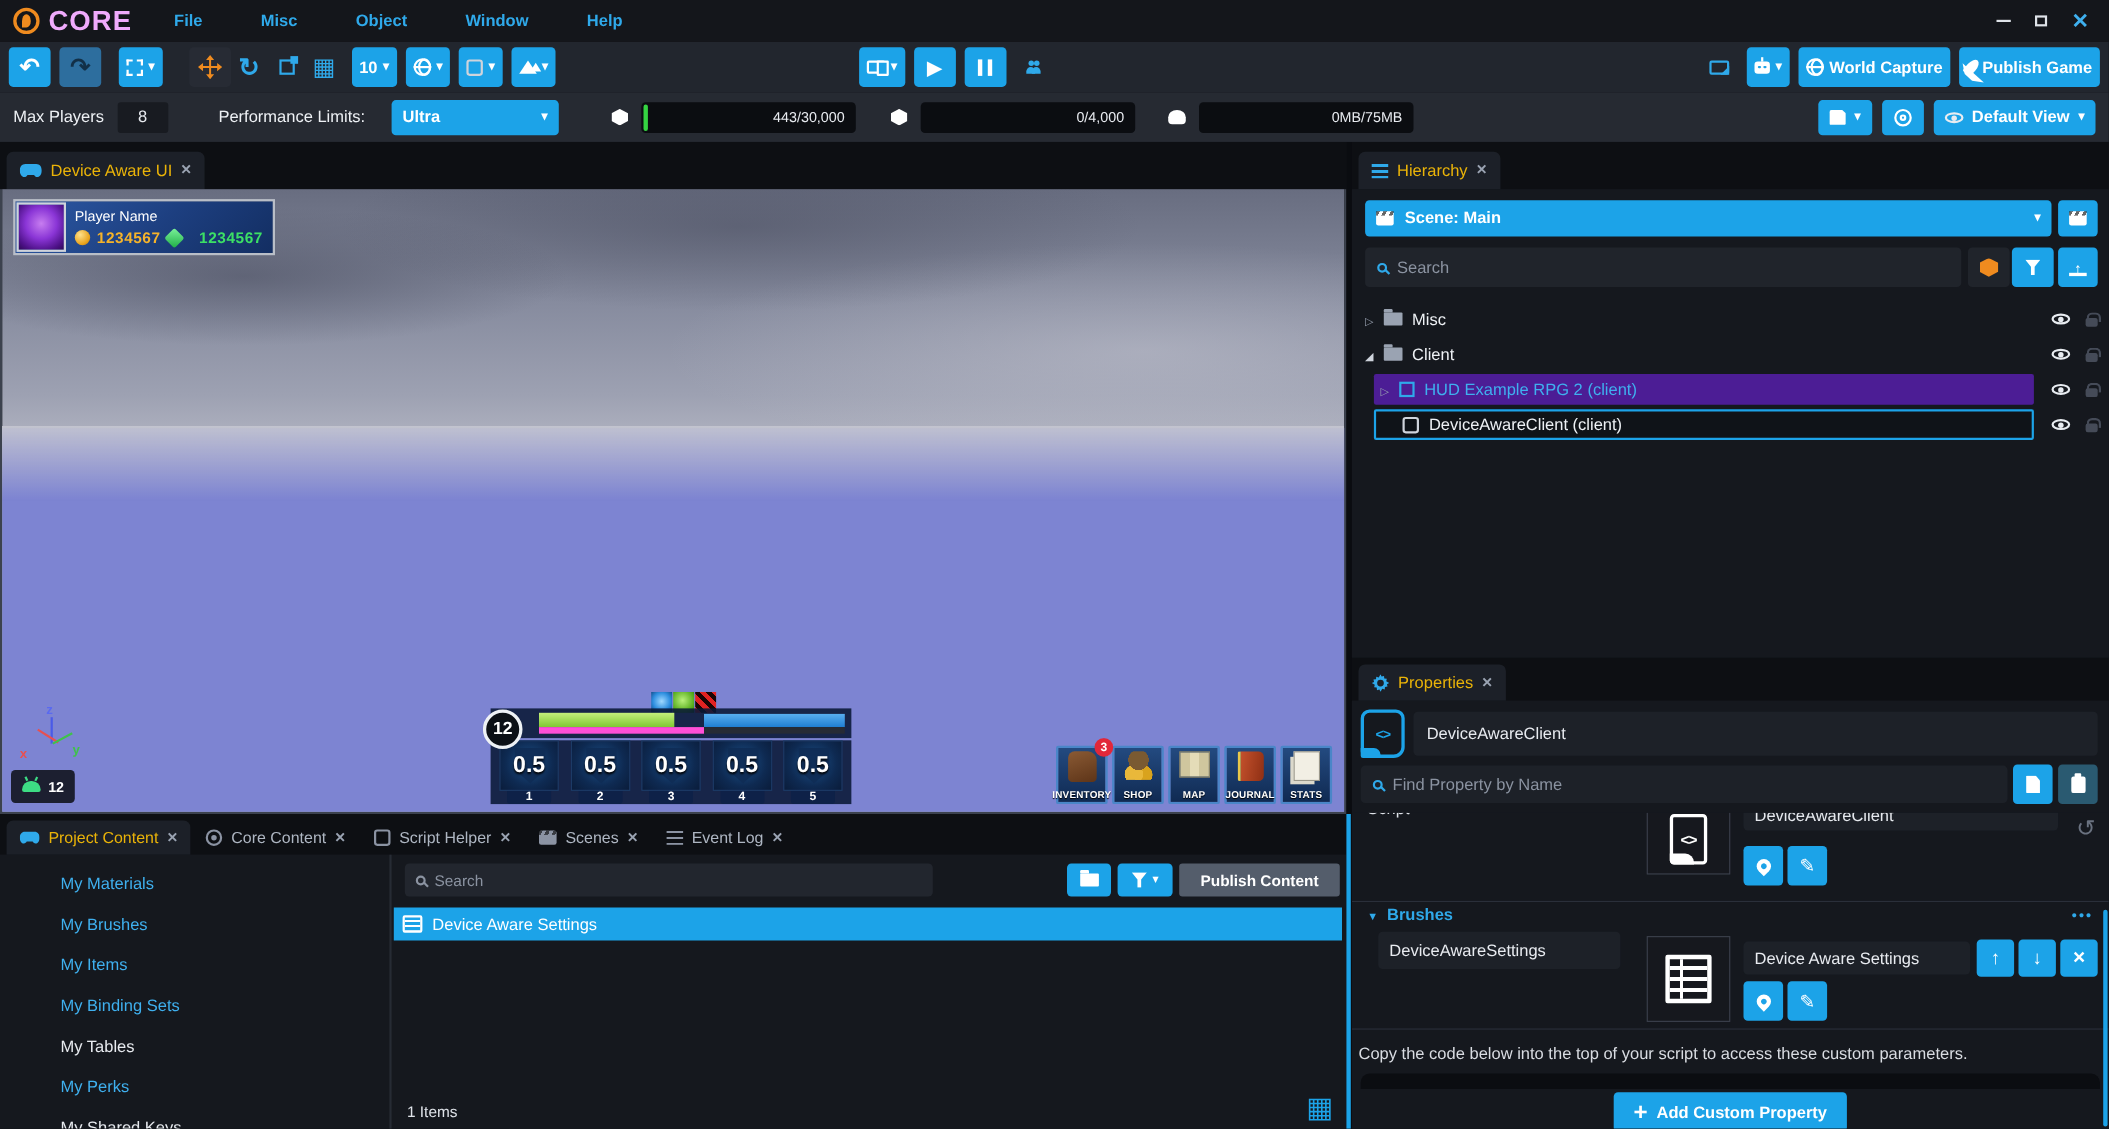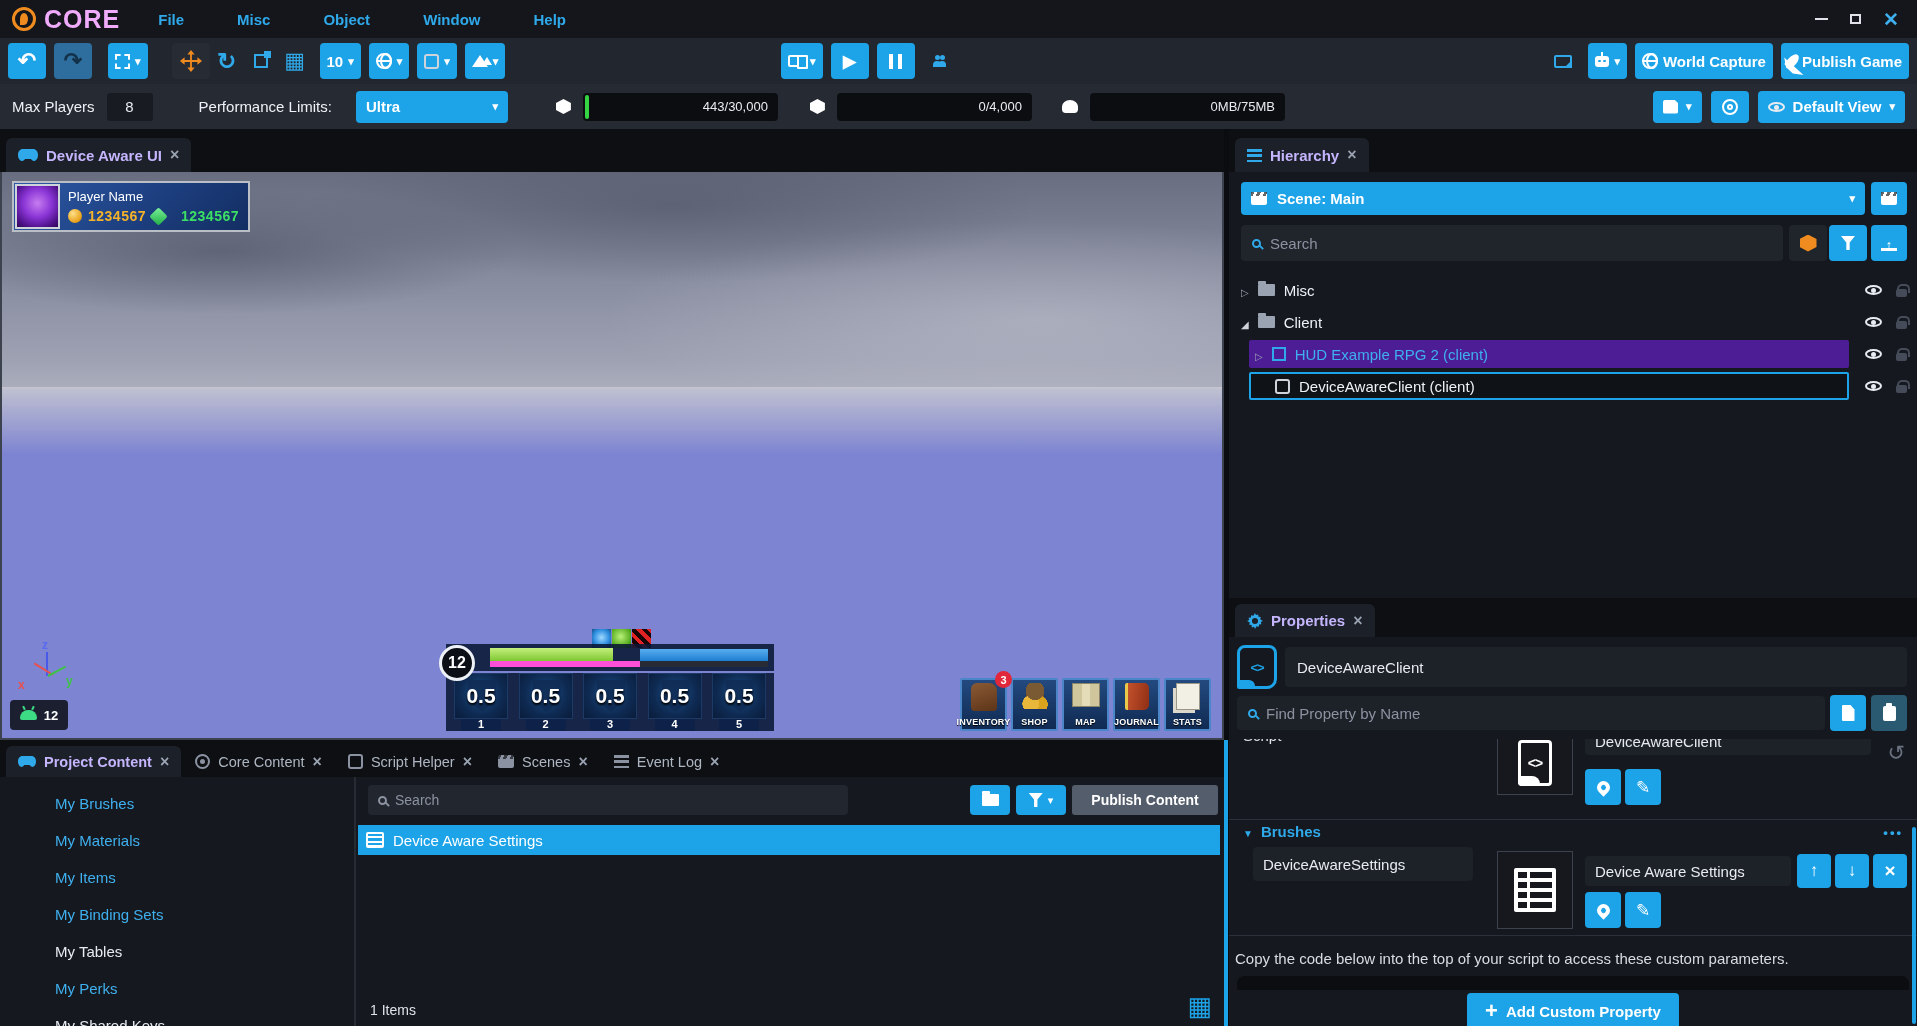--- a/index.html
+++ b/index.html
@@ -118,21 +118,21 @@
 
   
   #main{position:absolute;left:0;top:129px;right:0;bottom:0}
   .left-col{position:absolute;left:0;top:0;width:1224px;bottom:0}
   .right-col{position:absolute;left:1229px;right:0;top:0;bottom:0}
   .v-divider{position:absolute;left:1224px;width:5px;top:0;bottom:0;background:#0a0c10}
   .v-divider-blue{position:absolute;left:1224px;width:4px;top:611px;bottom:0;background:#1ca3e8}
 
   .tabbar{display:flex;align-items:flex-end;background:#0d0f13;padding:0 6px;gap:2px}
   .tab{display:flex;align-items:center;gap:8px;padding:0 12px;height:34px;border-radius:6px 6px 0 0;color:#aeb6c2;font-size:15px}
-  .tab.active{background:#1c2028;color:#c4b5fd;font-weight:bold}
+  .tab.active{background:#1c2028;color:#eab308;font-weight:normal}
   .tab .ticon{display:flex;align-items:center;color:#8b93a3}
   .tab.active .ticon{color:#2fa9ea}
 
   
   .vp-tabs{position:absolute;left:0;top:0;right:0;height:43px}
   #viewport{position:absolute;left:0;top:43px;right:0;height:568px;overflow:hidden;background:
     radial-gradient(420px 90px at 18% 14%,rgba(70,74,92,.55),transparent 70%),
     radial-gradient(520px 110px at 55% 6%,rgba(74,78,96,.5),transparent 70%),
     radial-gradient(620px 140px at 85% 26%,rgba(200,201,212,.45),transparent 70%),
     linear-gradient(180deg,#686d80 0%,#868b9e 18%,#9da1b2 33%,#b4b6c3 42%,#c2c3ce 46%,#c2c3ce 100%);
@@ -582,22 +582,22 @@
         <span class="ticon">
             <span class="i-list"></span>
           </span>
         <span>Event Log</span>
         <span class="i-close-tab"></span>
       </div>
     </div>
 
     <div class="ct-body">
       <div class="ct-side">
+        <div class="side-item">My Materials</div>
         <div class="side-item">My Brushes</div>
-        <div class="side-item">My Materials</div>
         <div class="side-item">My Items</div>
         <div class="side-item">My Binding Sets</div>
         <div class="side-item white">My Tables</div>
         <div class="side-item">My Perks</div>
         <div class="side-item white">My Shared Keys</div>
       </div>
       <div class="ct-main">
         <div class="ct-search">
           <span class="i-search"></span>
           <input placeholder="Search" style="">

